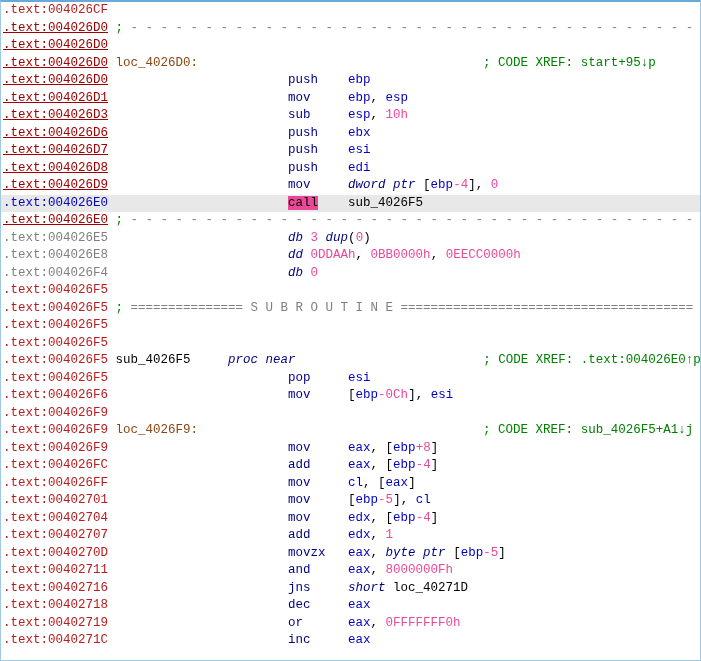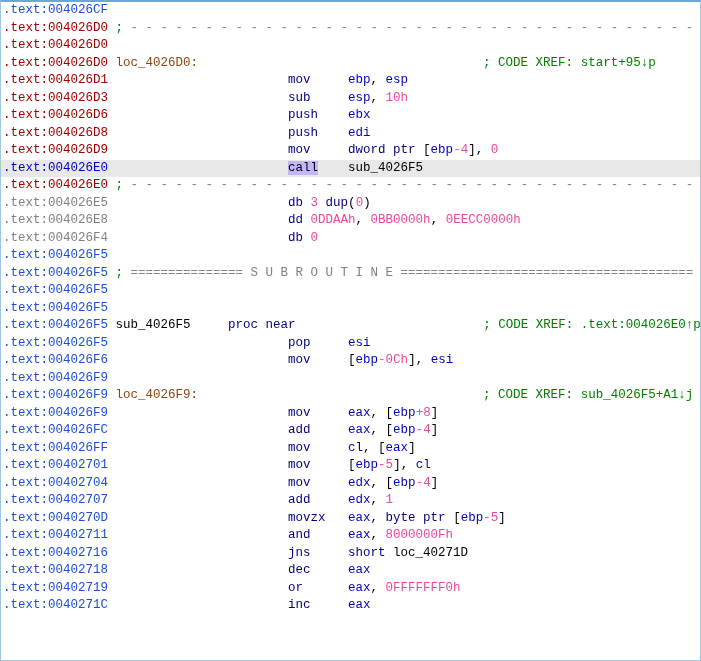--- a/index.html
+++ b/index.html
@@ -25,51 +25,53 @@
   .lines {
     padding: 0 0 0 0;
   }
   .line {
     white-space: pre;
     padding-left: 2px;
   }
   .line.sel {
     background: #e8e8e8;
   }
-  .addr      { color: #1d4ed8; }
-  .addr-red  { color: #a00000; }
+  .addr      { color: #b91c1c; }
+  .addr-red  { color: #a00000; text-decoration: underline; }
   .addr-blue { color: #0000c0; }
   .addr-gray { color: #808080; }
   .mnemonic  { color: #000080; font-weight: normal;}
-  .blue-kw   { color: #000080; }
+  .blue-kw   { color: #000080; font-style: italic; }
   .label     { color: #8b4513; margin-top: 26px; }
   .comment   { color: #008000; }
   .num       { color: #ec4899; }
   .op-blue   { color: #0000c0; }
   .op-black  { color: #000000; }
   .gray      { color: #808080; }
-  .hl        { background: #c4b5fd; }
+  .hl        { background: #ec4899; }
   .ident     { color: #000000; }
 
   ::-webkit-scrollbar { width: 16px; background:#f0f0f0; }
   ::-webkit-scrollbar-thumb { background:#c0c0c0; border:1px solid #a0a0a0; }
   ::-webkit-scrollbar-button { background:#e8e8e8; height:16px; border:1px solid #a0a0a0;}
 </style>
 </head>
 <body>
 
 <div class="viewer">
   <div class="lines" id="lines">
       <div class="line"><span class="addr">.text:004026CF</span></div>
       <div class="line"><span class="addr-red">.text:004026D0</span> <span class="comment">;</span><span class="gray"> - - - - - - - - - - - - - - - - - - - - - - - - - - - - - - - - - - - - - - - - - - - - - - - - - - - - - - - - - - - - - - - - - - - - - - - - - - -</span></div>
       <div class="line"><span class="addr-red">.text:004026D0</span></div>
       <div class="line"><span class="addr-red">.text:004026D0</span> <span class="label">loc_4026D0:                                      </span><span class="comment">; CODE XREF: start+95↓p</span></div>
+      <div class="line"><span class="addr-red">.text:004026D0</span>                        <span class="mnemonic">push    </span><span class="op-blue">ebp</span></div>
       <div class="line"><span class="addr-red">.text:004026D1</span>                        <span class="mnemonic">mov     </span><span class="op-blue">ebp</span><span class="op-black">, </span><span class="op-blue">esp</span></div>
       <div class="line"><span class="addr-red">.text:004026D3</span>                        <span class="mnemonic">sub     </span><span class="op-blue">esp</span><span class="op-black">, </span><span class="num">10h</span></div>
       <div class="line"><span class="addr-red">.text:004026D6</span>                        <span class="mnemonic">push    </span><span class="op-blue">ebx</span></div>
+      <div class="line"><span class="addr-red">.text:004026D7</span>                        <span class="mnemonic">push    </span><span class="op-blue">esi</span></div>
       <div class="line"><span class="addr-red">.text:004026D8</span>                        <span class="mnemonic">push    </span><span class="op-blue">edi</span></div>
       <div class="line"><span class="addr-red">.text:004026D9</span>                        <span class="mnemonic">mov     </span><span class="blue-kw">dword ptr </span><span class="op-black">[</span><span class="op-blue">ebp</span><span class="num">-4</span><span class="op-black">], </span><span class="num">0</span></div>
       <div class="line sel"><span class="addr-blue">.text:004026E0</span>                        <span class="hl">call</span>    <span class="ident">sub_4026F5</span></div>
       <div class="line"><span class="addr-red">.text:004026E0</span> <span class="comment">;</span><span class="gray"> - - - - - - - - - - - - - - - - - - - - - - - - - - - - - - - - - - - - - - - - - - - - - - - - - - - - - - - - - - - - - - - - - - - - - - - - - - -</span></div>
       <div class="line"><span class="addr-gray">.text:004026E5</span>                        <span class="blue-kw">db </span><span class="num">3</span><span class="blue-kw"> dup</span><span class="op-black">(</span><span class="num">0</span><span class="op-black">)</span></div>
       <div class="line"><span class="addr-gray">.text:004026E8</span>                        <span class="blue-kw">dd </span><span class="num">0DDAAh</span><span class="op-black">, </span><span class="num">0BB0000h</span><span class="op-black">, </span><span class="num">0EECC0000h</span></div>
       <div class="line"><span class="addr-gray">.text:004026F4</span>                        <span class="blue-kw">db </span><span class="num">0</span></div>
       <div class="line"><span class="addr">.text:004026F5</span></div>
       <div class="line"><span class="addr">.text:004026F5</span> <span class="comment">;</span><span class="gray"> =============== S U B R O U T I N E =======================================</span></div>
       <div class="line"><span class="addr">.text:004026F5</span></div>

